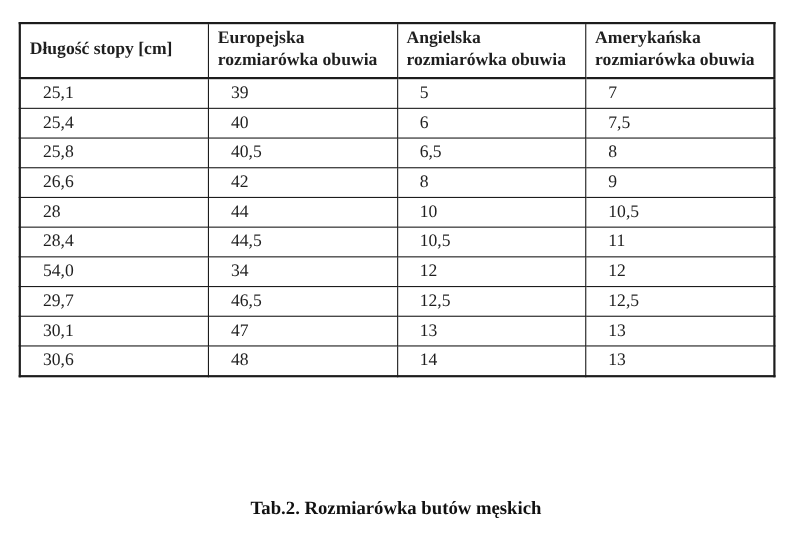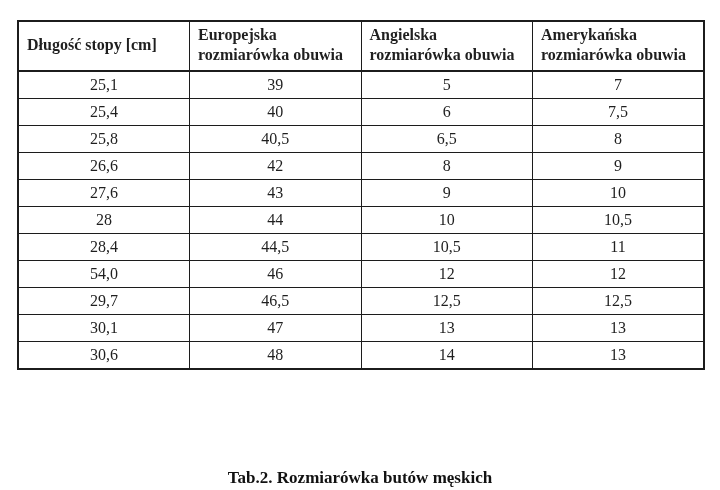--- a/index.html
+++ b/index.html
@@ -40,36 +40,35 @@
     line-height: 20px;
     text-align: left;
     vertical-align: middle;
     padding: 3px 8px 5px 8px;
     height: 40px;
   }
   table.size-table td {
     border: 1px solid #1c1c1c;
     font-size: 16px;
     line-height: 20px;
-    text-align: center;
+    text-align: left;
     vertical-align: middle;
     padding: 3px 20px;
     white-space: nowrap;
     overflow: hidden;
   }
   .caption {
     position: absolute;
     top: 452px;
     left: 0;
     width: 720px;
     text-align: center;
     font-weight: bold;
     font-size: 17px;
     color: #111111;
-    margin-top: 16px;
   }
 </style>
 </head>
 <body>
 
 <div class="sheet">
 
   <table class="size-table">
     <colgroup>
       <col>
@@ -104,40 +103,34 @@
           <td>6,5</td>
           <td>8</td>
         </tr>
         <tr>
           <td>26,6</td>
           <td>42</td>
           <td>8</td>
           <td>9</td>
         </tr>
         <tr>
-          <td>27,6</td>
-          <td>43</td>
-          <td>9</td>
-          <td>10</td>
-        </tr>
-        <tr>
           <td>28</td>
           <td>44</td>
           <td>10</td>
           <td>10,5</td>
         </tr>
         <tr>
           <td>28,4</td>
           <td>44,5</td>
           <td>10,5</td>
           <td>11</td>
         </tr>
         <tr>
           <td>54,0</td>
-          <td>46</td>
+          <td>34</td>
           <td>12</td>
           <td>12</td>
         </tr>
         <tr>
           <td>29,7</td>
           <td>46,5</td>
           <td>12,5</td>
           <td>12,5</td>
         </tr>
         <tr>

